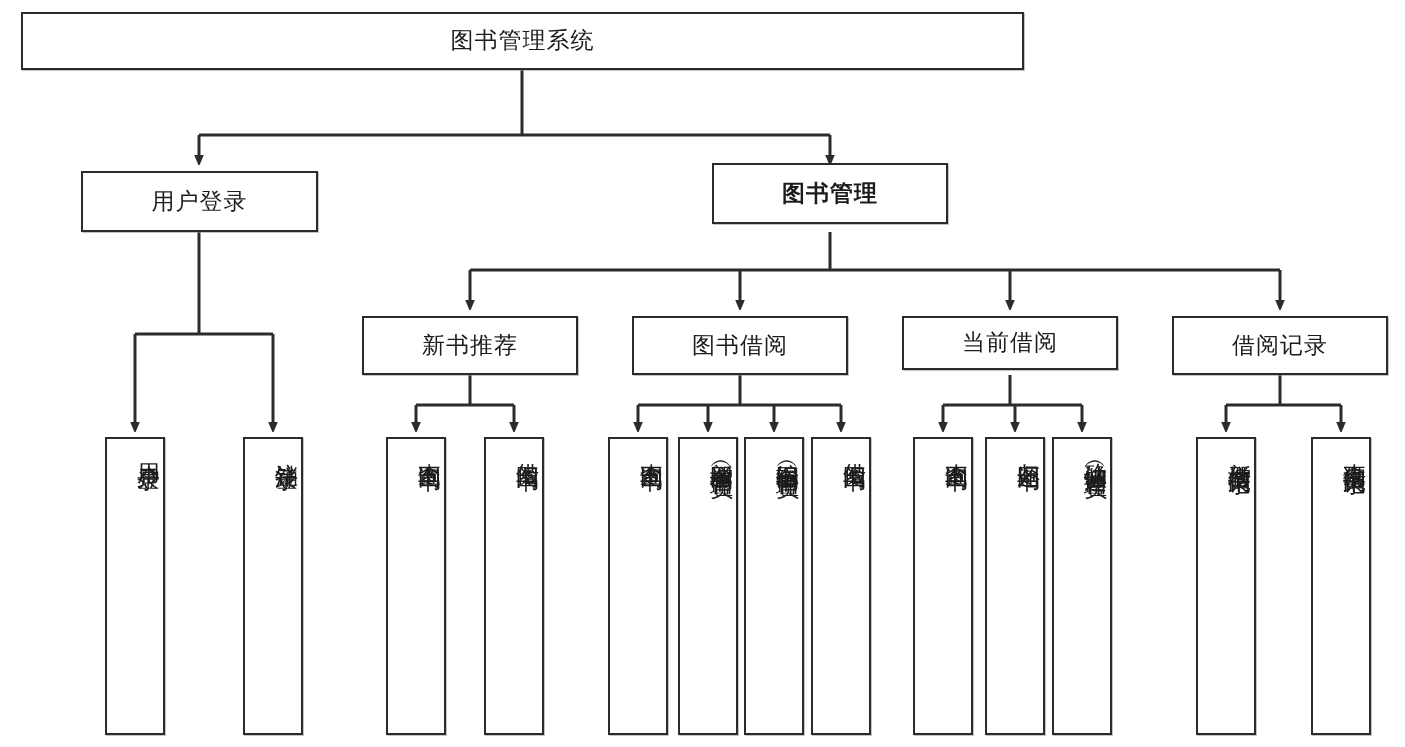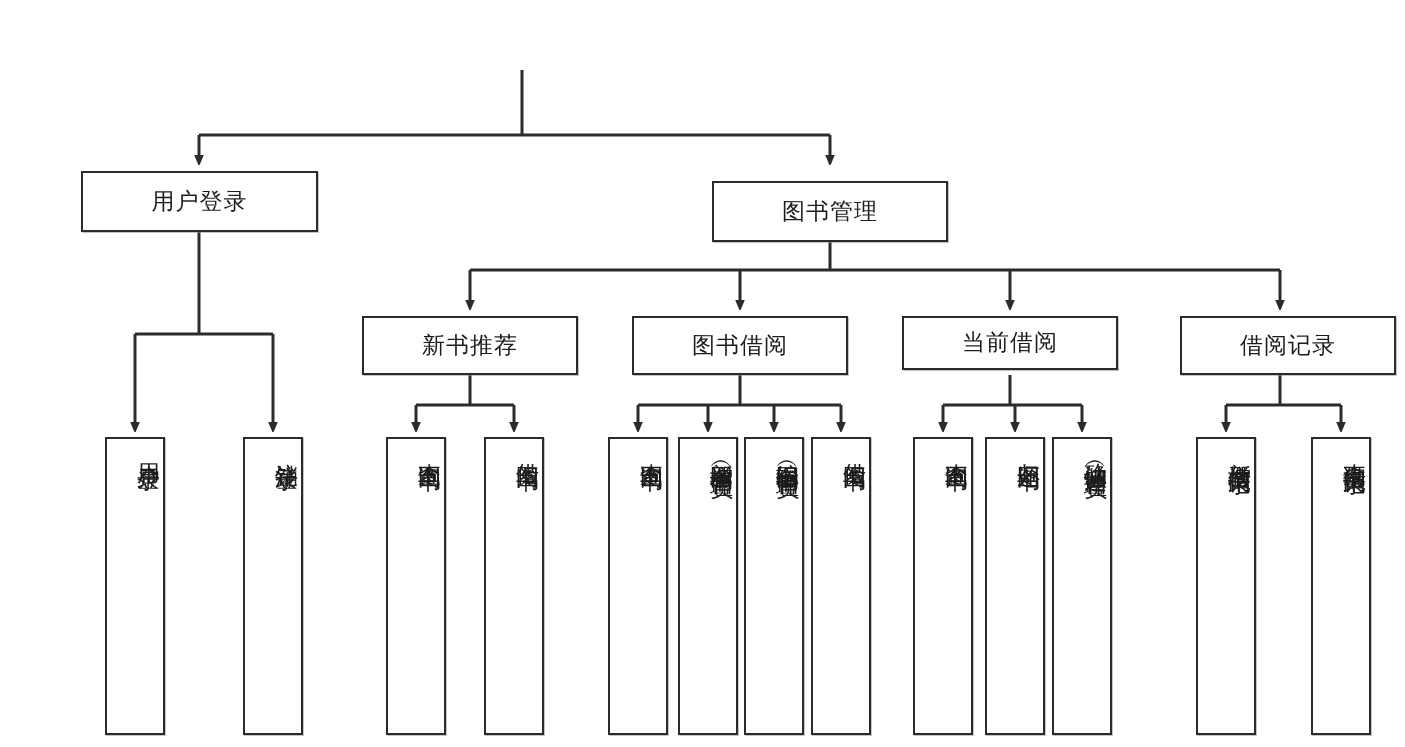--- a/index.html
+++ b/index.html
@@ -125,38 +125,41 @@
     </g>
 
     <g stroke="#2b2b2b" stroke-width="3" fill="none">
       <path d="M1280,375 L1280,405"></path>
       <path d="M1226,405 L1341,405"></path>
       <path d="M1226,405 L1226,423" marker-end="url(#arrowhead)"></path>
       <path d="M1341,405 L1341,423" marker-end="url(#arrowhead)"></path>
     </g>
   </svg>
 
+  <div class="node-box horizontal" style="left: 21px; top: 12px; width: 1003px; height: 58px; border-color: rgb(43, 43, 43); background: rgb(255, 255, 255); color: rgb(28, 28, 28);">
+    <span class="node-label">图书管理系统</span>
+  </div>
 
   <div class="node-box horizontal" style="left: 81px; top: 171px; width: 237px; height: 61px; border-color: rgb(43, 43, 43); background: rgb(255, 255, 255); color: rgb(28, 28, 28);">
     <span class="node-label">用户登录</span>
   </div>
-  <div class="node-box horizontal" style="left: 712px; top: 181px; width: 236px; height: 61px; border-color: rgb(43, 43, 43); background: rgb(255, 255, 255); color: rgb(28, 28, 28);">
+  <div class="node-box horizontal" style="left: 712px; top: 163px; width: 236px; height: 61px; border-color: rgb(43, 43, 43); background: rgb(255, 255, 255); color: rgb(28, 28, 28); font-weight: bold;">
     <span class="node-label">图书管理</span>
   </div>
 
   <div class="node-box horizontal" style="left: 362px; top: 316px; width: 216px; height: 59px; border-color: rgb(43, 43, 43); background: rgb(255, 255, 255); color: rgb(28, 28, 28);">
     <span class="node-label">新书推荐</span>
   </div>
   <div class="node-box horizontal" style="left: 632px; top: 316px; width: 216px; height: 59px; border-color: rgb(43, 43, 43); background: rgb(255, 255, 255); color: rgb(28, 28, 28);">
     <span class="node-label">图书借阅</span>
   </div>
   <div class="node-box horizontal" style="left: 902px; top: 316px; width: 216px; height: 54px; border-color: rgb(43, 43, 43); background: rgb(255, 255, 255); color: rgb(28, 28, 28);">
     <span class="node-label">当前借阅</span>
   </div>
-  <div class="node-box horizontal" style="left: 1172px; top: 316px; width: 216px; height: 59px; border-color: rgb(43, 43, 43); background: rgb(255, 255, 255); color: rgb(28, 28, 28); margin-left: 8px;">
+  <div class="node-box horizontal" style="left: 1172px; top: 316px; width: 216px; height: 59px; border-color: rgb(43, 43, 43); background: rgb(255, 255, 255); color: rgb(28, 28, 28);">
     <span class="node-label">借阅记录</span>
   </div>
 
   <div class="node-box vertical" style="left: 105px; top: 437px; width: 60px; height: 298px; border-color: rgb(43, 43, 43); background: rgb(255, 255, 255); color: rgb(28, 28, 28);">
     <span class="node-label">用户登录</span>
   </div>
   <div class="node-box vertical" style="left: 243px; top: 437px; width: 60px; height: 298px; border-color: rgb(43, 43, 43); background: rgb(255, 255, 255); color: rgb(28, 28, 28);">
     <span class="node-label">注销登录</span>
   </div>
   <div class="node-box vertical" style="left: 386px; top: 437px; width: 60px; height: 298px; border-color: rgb(43, 43, 43); background: rgb(255, 255, 255); color: rgb(28, 28, 28);">

